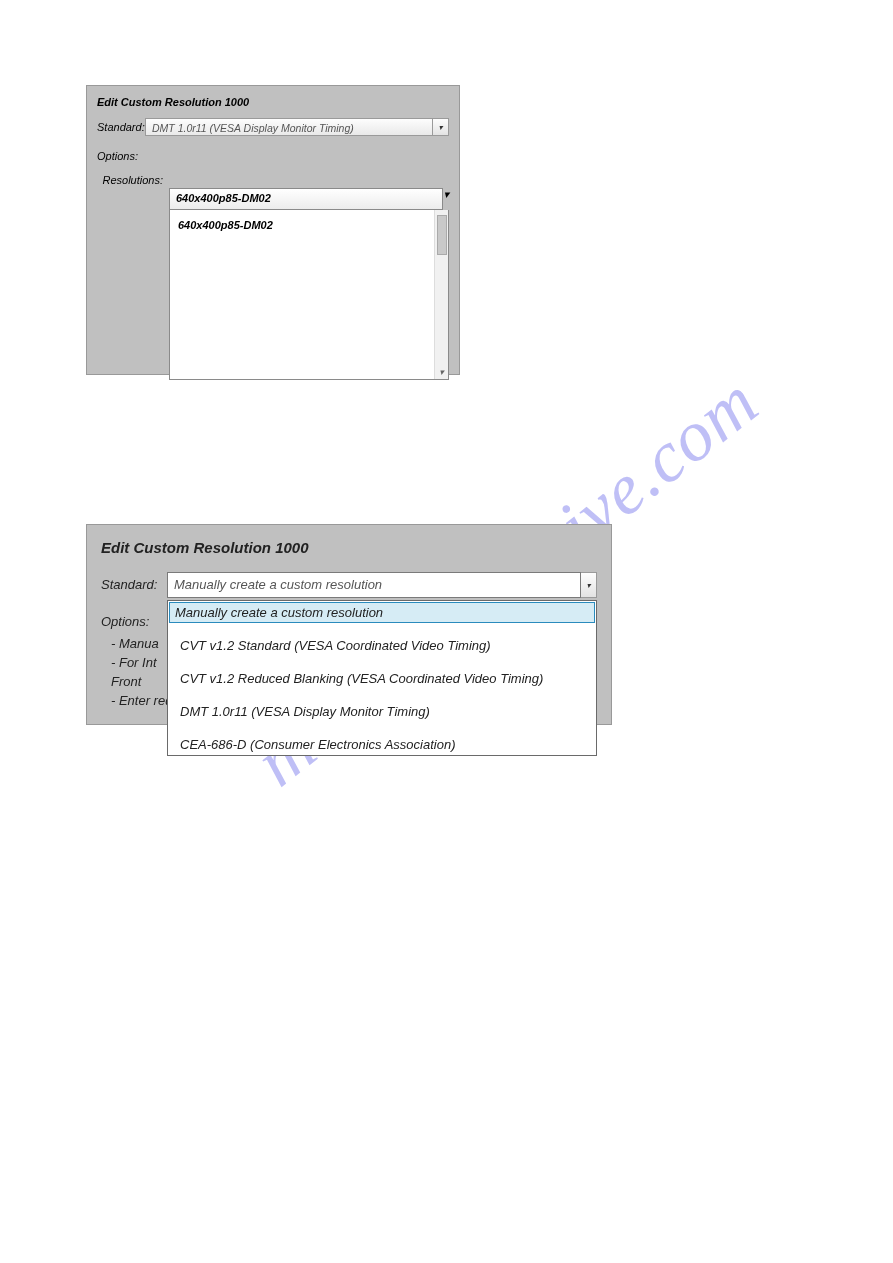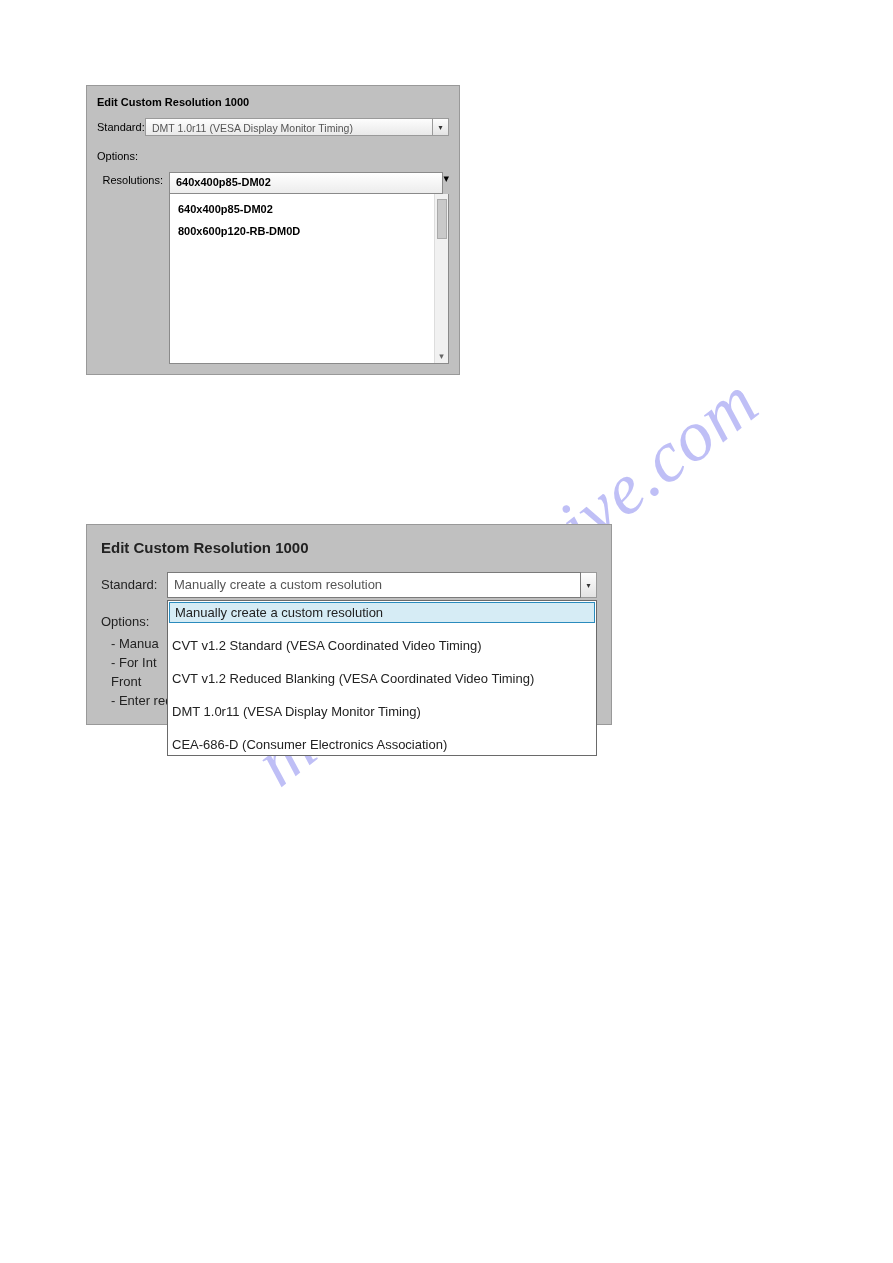--- a/index.html
+++ b/index.html
@@ -1,15 +1,15 @@
 <!DOCTYPE html>
 <html><head>
 <meta charset="utf-8">
 <style>
-  * { box-sizing: border-box; }
+  * { box-sizing: border-box; font-style: italic; }
   body {
     margin: 0;
     width: 893px;
     height: 1263px;
     background: #ffffff;
     font-family: "Segoe UI", Arial, sans-serif;
     position: relative;
     overflow: hidden;
   }
   .watermark {
@@ -74,21 +74,21 @@
     cursor: pointer;
   }
   .panel1 .opts-label { padding: 8px 0 10px 0; }
   .panel1 .res-row { display: flex; }
   .panel1 .res-label {
     width: 72px;
     text-align: right;
     padding-right: 6px;
     padding-top: 2px;
   }
-  .res-combo { flex: 1; }
+  .res-combo { flex: 1; margin-top: 16px; }
   .res-combo .sel-top {
     display: flex;
     height: 22px;
   }
   .res-combo .sel-top .sel-val {
     flex: 1;
     background: linear-gradient(#fff,#ececec);
     border: 1px solid #8a8a8a;
     padding: 3px 6px;
     font-weight: bold;
@@ -174,21 +174,21 @@
   .drop2 {
     position: absolute;
     top: 0;
     left: 0;
     right: 0;
     background: #fff;
     border: 1px solid #6a6a6a;
     z-index: 5;
   }
   .drop2 .opt {
-    padding: 3px 4px;
+    padding: 3px 12px;
     font-size: 13px;
     color: #222;
     cursor: pointer;
     margin-top: 12px;
   }
   .drop2 .opt.hl {
     background: #d6ecf5;
     border: 1px solid #2a8bbd;
     margin: 1px;
     padding: 2px 5px;
@@ -221,21 +221,20 @@
   <div class="res-row">
     <div class="res-label">Resolutions:</div>
     <div class="res-combo">
       <div class="sel-top">
         <div class="sel-val">640x400p85-DM02</div>
         <div class="sel-btn">▾</div>
       </div>
       <div class="list">
         <div class="items">
           <div class="itm">640x400p85-DM02</div>
-          <div class="itm">800x600p120-RB-DM0D</div>
         </div>
         <div class="scrollbar">
           <span class="arr">▴</span>
           <div class="thumb"></div>
           <span class="arr">▾</span>
         </div>
       </div>
     </div>
   </div>
 </div>

